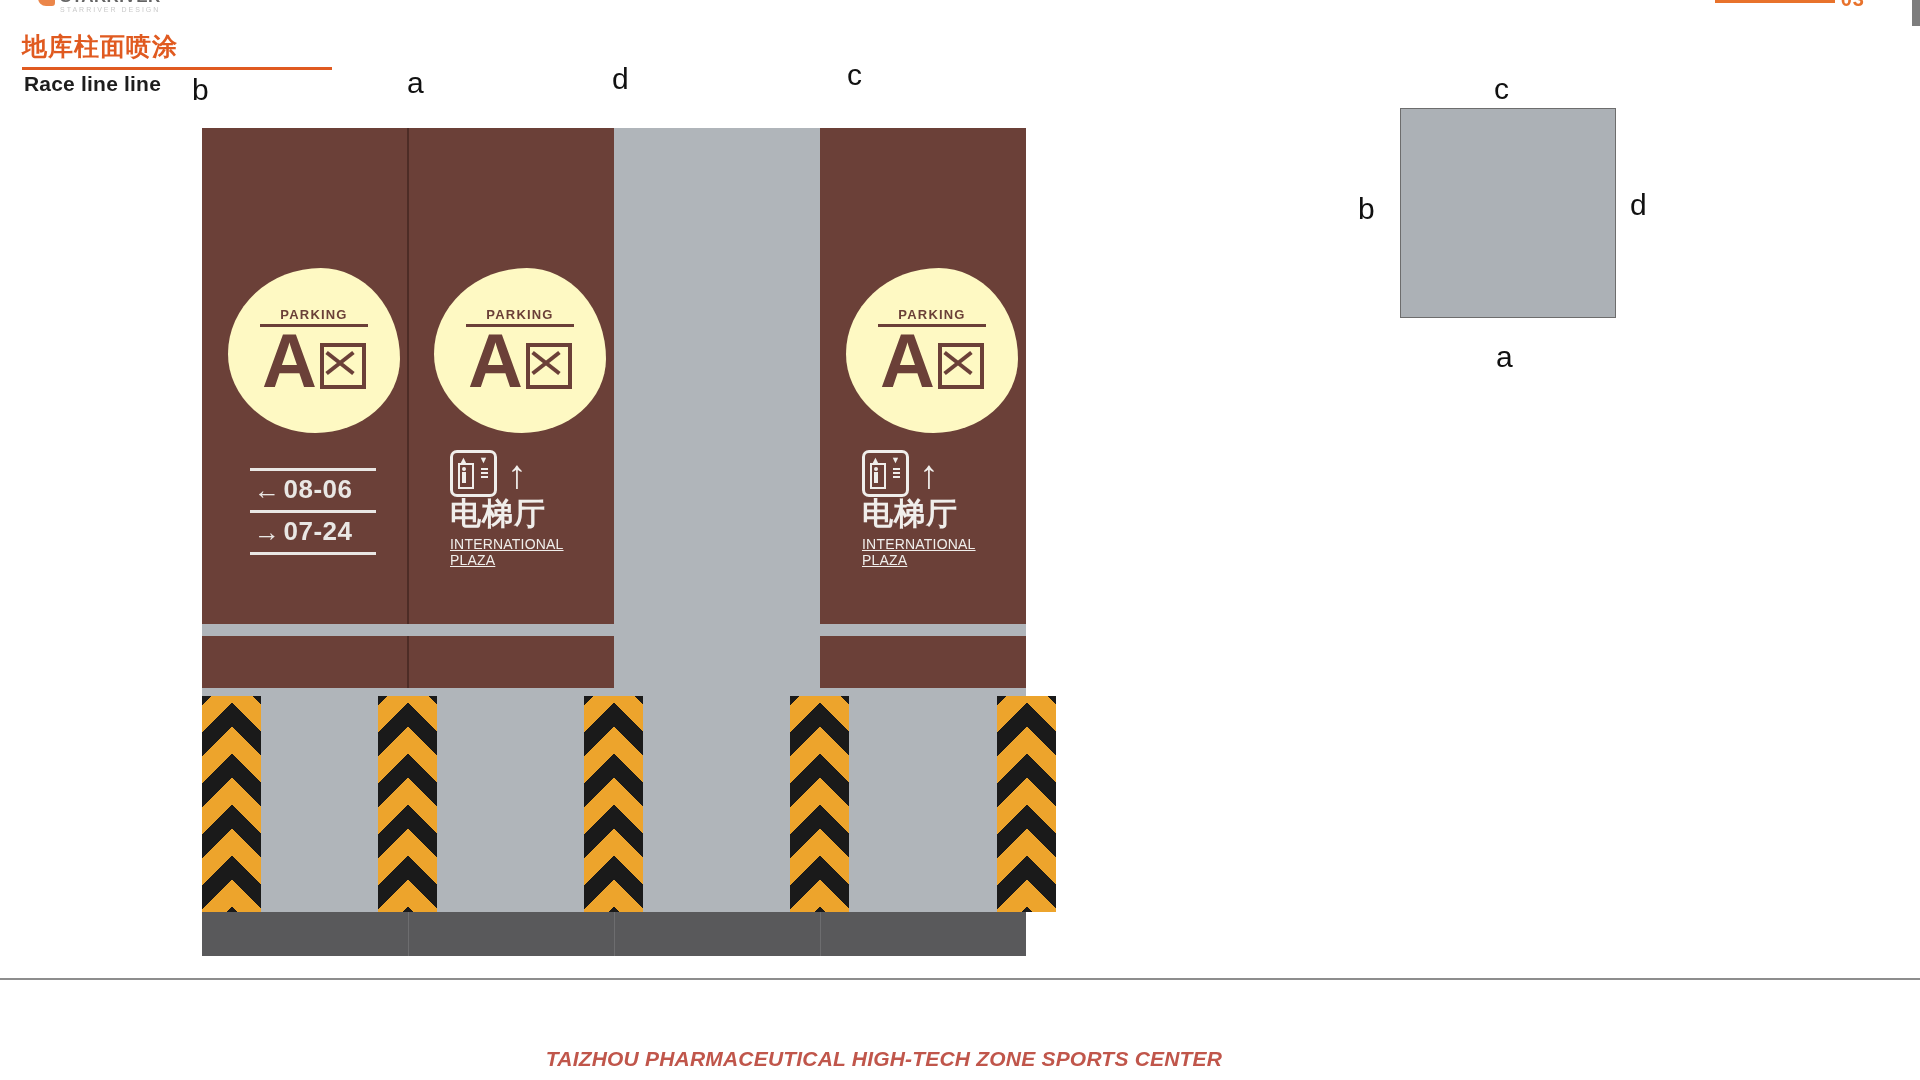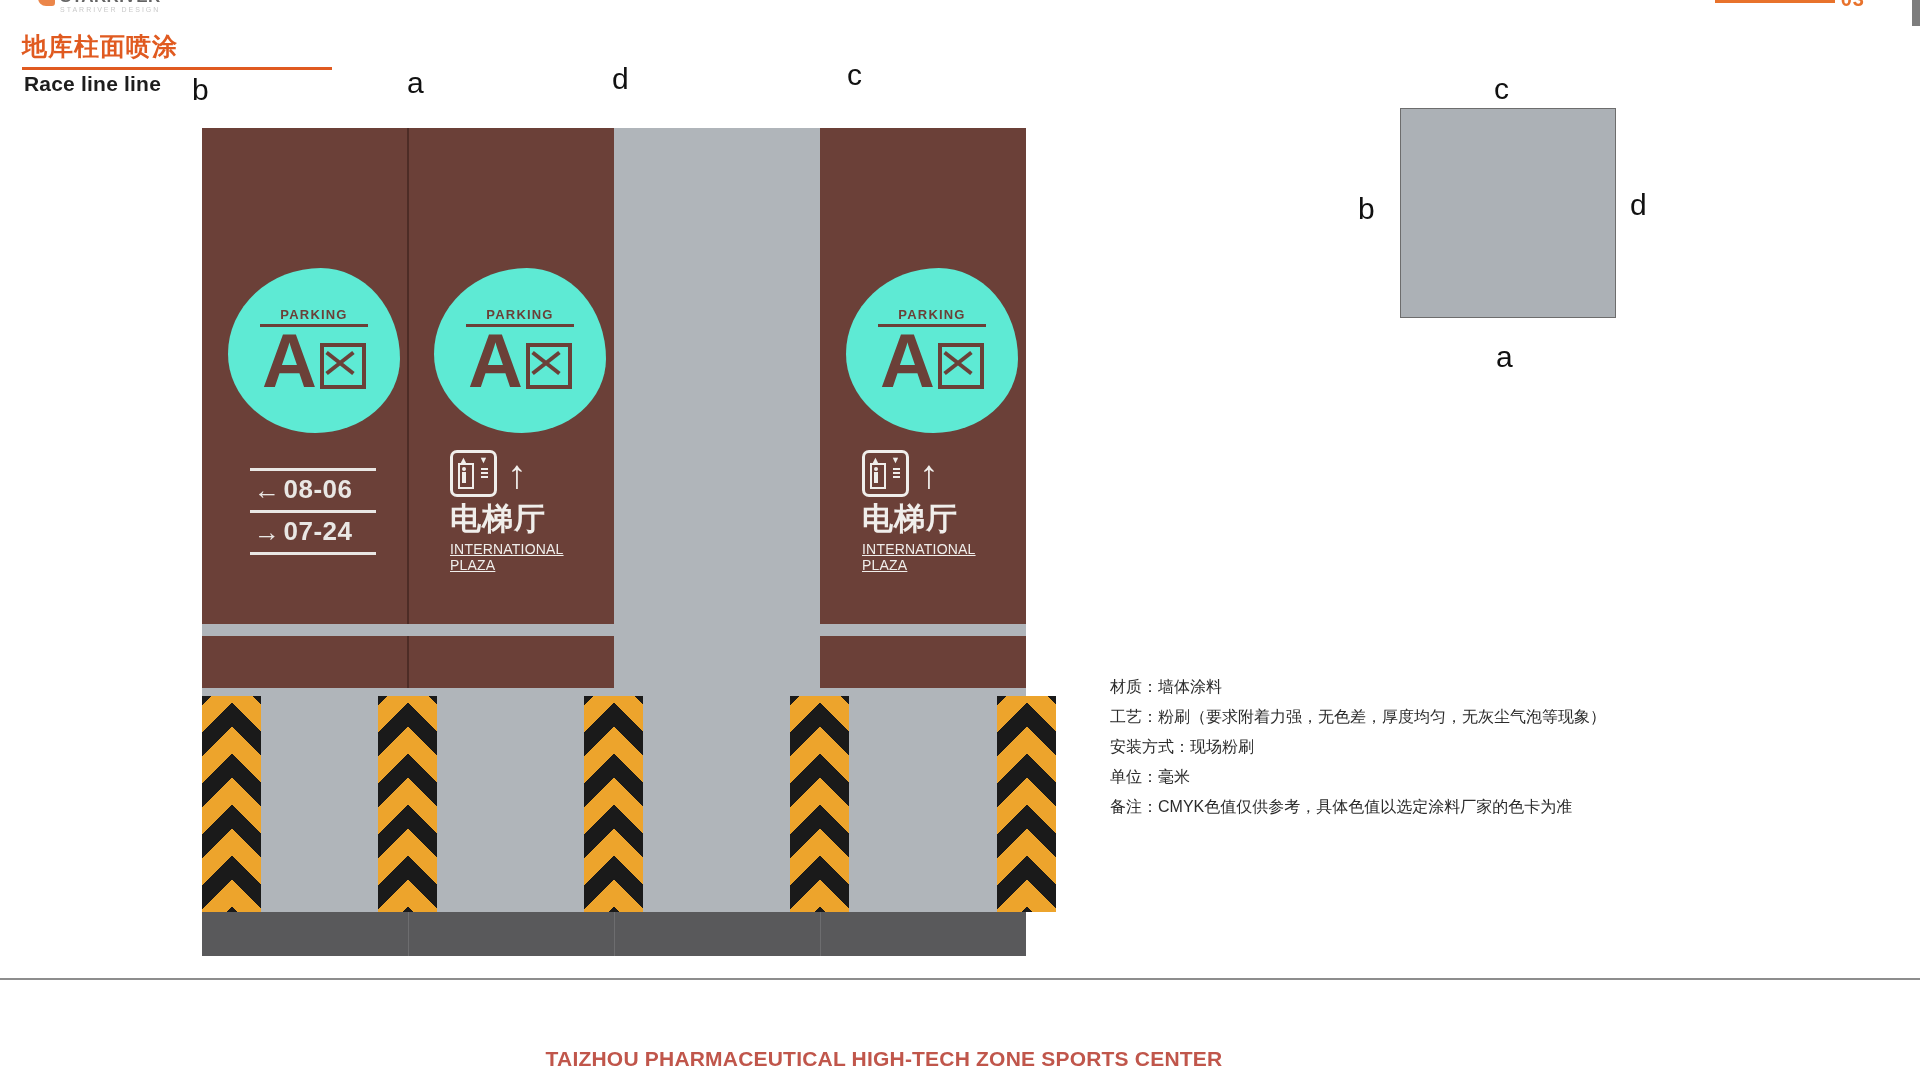--- a/index.html
+++ b/index.html
@@ -32,21 +32,21 @@
   .col-label{position:absolute;font-size:30px;color:#111;font-weight:400;}
 
   .wallbase{position:absolute;left:0;top:0;width:824px;height:828px;background:#B0B5BA;}
 
   .panel{position:absolute;top:0;width:206px;height:496px;background:#6B4038;}
   .panel-div{position:absolute;top:0;width:2px;height:496px;background:#4d2c26;}
 
   .bay{position:absolute;background:#B0B5BA;}
 
   
-  .roundel{position:absolute;width:172px;height:165px;background:#5eead4;
+  .roundel{position:absolute;width:172px;height:165px;background:#fef9c3;
     border-radius:54% 46% 49% 51% / 52% 55% 45% 48%;}
   .roundel-inner{position:absolute;inset:0;display:flex;flex-direction:column;align-items:center;justify-content:center;}
   .pk-word{font-size:13px;font-weight:bold;letter-spacing:1.2px;color:#6B4038;line-height:1;}
   .pk-rule{width:108px;height:3px;background:#6B4038;margin-top:3px;}
   .pk-row{display:flex;align-items:flex-end;gap:3px;margin-top:2px;}
   .pk-A{font-size:76px;font-weight:bold;color:#6B4038;line-height:.85;font-family:"Liberation Sans",sans-serif;}
   .pk-qu{width:38px;height:38px;border:4px solid #6B4038;position:relative;margin-bottom:4px;}
   .pk-qu:before,.pk-qu:after{content:"";position:absolute;left:-1px;top:14px;width:34px;height:4px;background:#6B4038;}
   .pk-qu:before{transform:rotate(38deg);}
   .pk-qu:after{transform:rotate(-38deg);}
@@ -62,21 +62,21 @@
   .ev-icons{display:flex;align-items:center;gap:10px;}
   .ev-box{width:41px;height:41px;border:3px solid #F0EEEB;border-radius:7px;position:relative;}
   .ev-door{position:absolute;left:5px;top:10px;width:12px;height:22px;border:2px solid #F0EEEB;}
   .ev-fig{position:absolute;left:9px;top:14px;width:4px;height:4px;border-radius:50%;background:#F0EEEB;}
   .ev-body{position:absolute;left:9px;top:19px;width:4px;height:11px;background:#F0EEEB;}
   .ev-dots{position:absolute;right:5px;top:15px;width:8px;}
   .ev-dots i{display:block;width:7px;height:2px;background:#F0EEEB;margin-bottom:2px;}
   .ev-ca{position:absolute;left:6px;top:3px;font-size:9px;line-height:1;color:#F0EEEB;}
   .ev-cb{position:absolute;right:6px;top:3px;font-size:9px;line-height:1;color:#F0EEEB;}
   .ev-up{font-size:40px;line-height:.9;font-weight:bold;}
-  .ev-cn{font-size:31px;font-weight:bold;letter-spacing:1px;margin-top:5px;line-height:1.1;}
+  .ev-cn{font-size:31px;font-weight:bold;letter-spacing:1px;line-height:1.1;}
   .ev-en{font-size:14px;line-height:1.15;margin-top:5px;letter-spacing:.2px;text-decoration:underline;}
 
   
   .chev{position:absolute;width:59px;overflow:hidden;background:#EDA42C;}
   .chev-h{position:absolute;top:0;bottom:0;width:50%;overflow:hidden;}
   .chev-h.l{left:0;}
   .chev-h.r{right:0;}
   .stripes{position:absolute;left:-60px;right:-60px;top:-60px;bottom:-60px;}
   .stripes.l{background:repeating-linear-gradient(-45deg,#1A1A1A 0 17px,#EDA42C 17px 36px);}
   .stripes.r{background:repeating-linear-gradient(45deg,#1A1A1A 0 17px,#EDA42C 17px 36px);}
@@ -87,21 +87,21 @@
   
   .plan{position:absolute;left:1400px;top:108px;width:214px;height:208px;background:#ACB1B6;border:1px solid #6d6d6d;}
   .plan-lbl{position:absolute;font-size:30px;color:#111;}
 
   
   .spec{position:absolute;left:1110px;top:672px;font-size:16px;color:#2b2b2b;line-height:30px;white-space:nowrap;}
 
   
   .foot-rule{position:absolute;left:0;top:978px;width:1920px;height:2px;background:#8d8d8d;}
   .foot-cn{position:absolute;left:0;top:1014px;width:1920px;text-align:center;font-size:21px;font-weight:bold;color:#1d1d1d;letter-spacing:1.5px;}
-  .foot-en{position:absolute;left:0;top:1047px;width:1768px;text-align:center;font-size:21px;font-weight:bold;color:#C0564B;letter-spacing:.2px;}
+  .foot-en{position:absolute;left:0;top:1047px;width:1768px;text-align:center;font-size:21px;font-weight:bold;color:#C0564B;letter-spacing:.2px;font-style:italic;}
   .edge{position:absolute;right:0;top:0;width:8px;height:26px;background:#7d7d7d;}
 </style>
 </head>
 <body>
 
 <div class="page">
 
   <div class="logo-crop">
     <div class="logo-mark"></div>
     <div class="logo-word">STARRIVER</div>
@@ -276,25 +276,18 @@
     <div class="floor-div" style="left:412px;"></div>
     <div class="floor-div" style="left:618px;"></div>
   </div>
 
   <div class="plan"></div>
   <div class="plan-lbl" style="left:1494px;top:72px;">c</div>
   <div class="plan-lbl" style="left:1358px;top:192px;">b</div>
   <div class="plan-lbl" style="left:1630px;top:188px;">d</div>
   <div class="plan-lbl" style="left:1496px;top:340px;">a</div>
 
-  <div class="spec">
-    <div>材质：墙体涂料</div>
-    <div>工艺：粉刷（要求附着力强，无色差，厚度均匀，无灰尘气泡等现象）</div>
-    <div>安装方式：现场粉刷</div>
-    <div>单位：毫米</div>
-    <div>备注：CMYK色值仅供参考，具体色值以选定涂料厂家的色卡为准</div>
-  </div>
 
   <div class="foot-rule"></div>
   <div class="foot-en">TAIZHOU PHARMACEUTICAL HIGH-TECH ZONE SPORTS CENTER</div>
 
   <div class="edge"></div>
 </div>
 
 </body></html>

